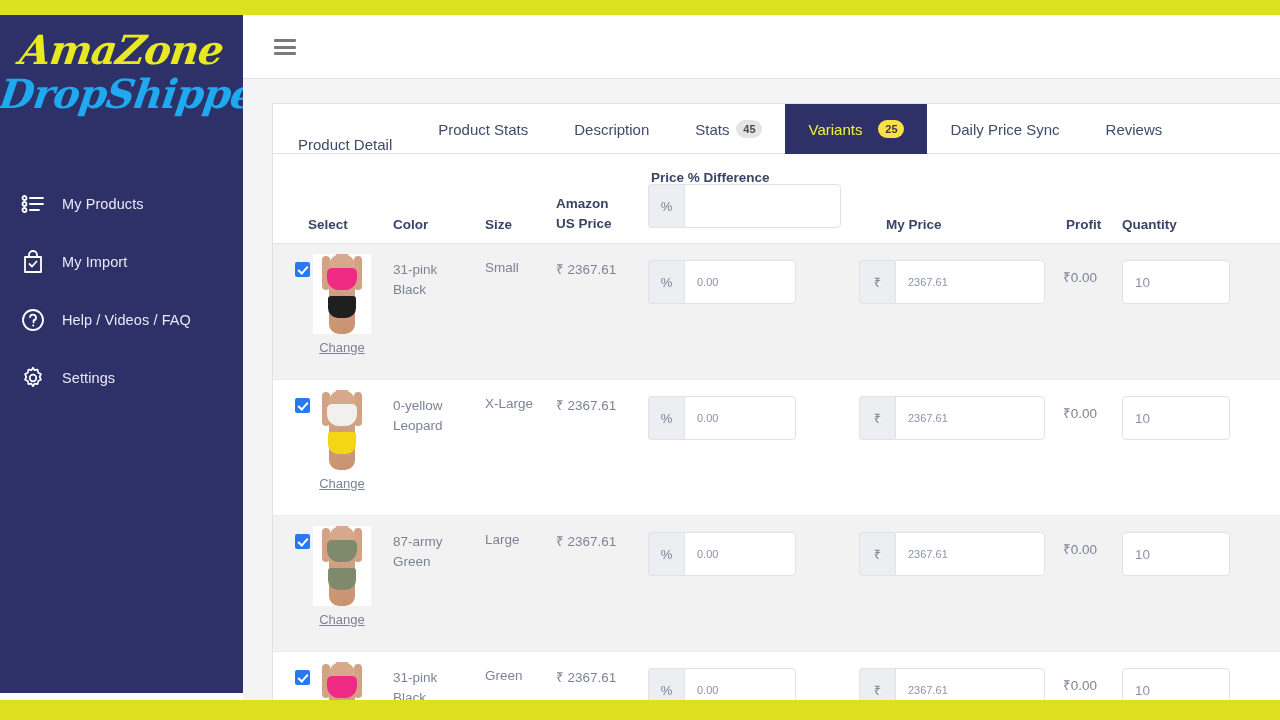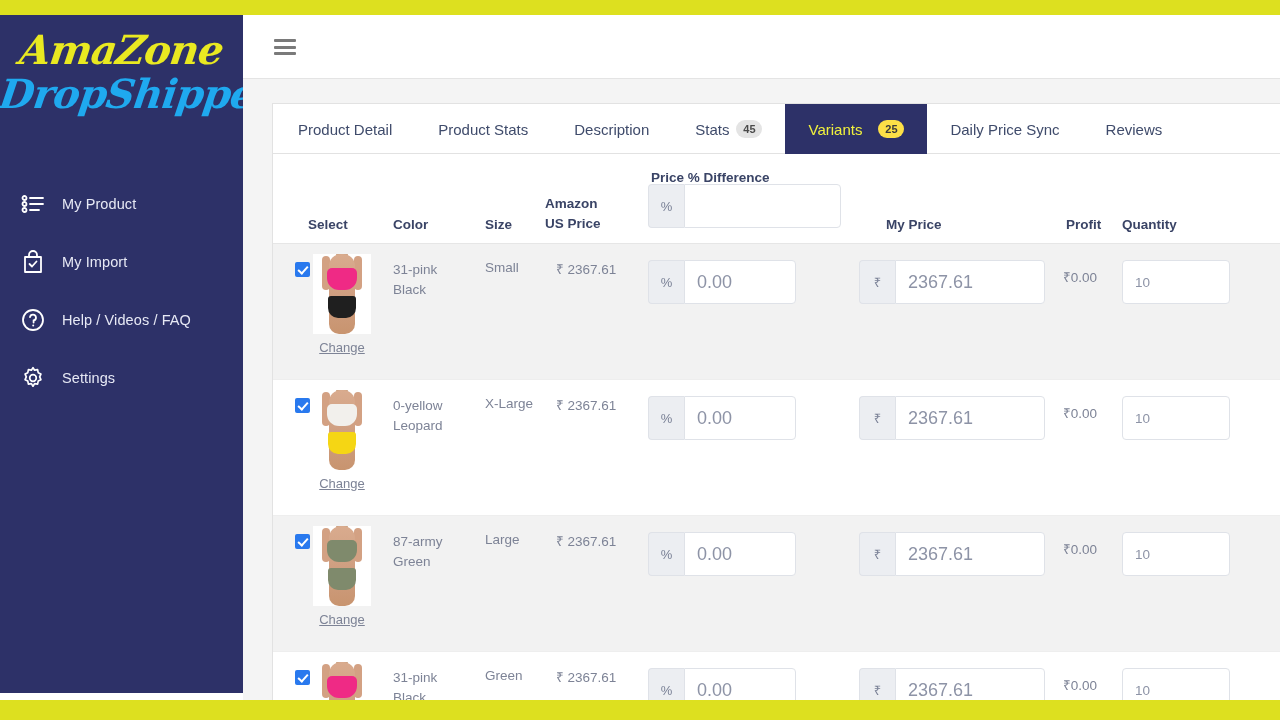--- a/index.html
+++ b/index.html
@@ -94,21 +94,21 @@
     background: #ffffff;
   }
   .tab {
     display: flex; align-items: center; gap: 7px;
     padding: 0 22px;
     font-size: 15px; color: #3f4b6b;
     cursor: pointer;
     border: 1px solid transparent;
     margin-bottom: -1px;
   }
-  .tab:first-child { padding-left: 24px; }
+  .tab:first-child { padding-left: 24px; align-items: flex-end; }
   .tab.active {
     background: #2d3168; color: #f1f13d; font-weight: 400;
     border-color: #2d3168;
     gap: 16px;
   }
   .badge {
     display: inline-flex; align-items: center; justify-content: center;
     min-width: 26px; height: 18px; padding: 0 6px;
     border-radius: 9px; background: #e4e4e4; color: #4a4a4a;
     font-size: 11px; font-weight: bold;
@@ -130,42 +130,42 @@
     border-bottom: 1px solid #e6e6e6;
   }
   .th {
     position: absolute;
     font-size: 13.5px; font-weight: bold; color: #3a4466;
     line-height: 1.5;
   }
   .th-select   { left: 35px;  top: 61px; }
   .th-color    { left: 120px; top: 61px; }
   .th-size     { left: 212px; top: 61px; }
-  .th-usprice  { left: 272px; top: 40px; width: 70px; }
+  .th-usprice  { left: 283px; top: 40px; width: 70px; }
   .th-pricediff{ left: 378px; top: 14px; }
   .th-myprice  { left: 613px; top: 61px; }
   .th-profit   { left: 793px; top: 61px; }
   .th-quantity { left: 849px; top: 61px; }
 
   .input-group {
     display: flex; align-items: stretch;
     height: 44px;
   }
   .ig-prefix {
     width: 36px; display: flex; align-items: center; justify-content: center;
     background: #eceef2; border: 1px solid #dfe2e8;
     border-right: none;
     border-radius: 4px 0 0 4px;
     color: #7a8196; font-size: 13px;
   }
   .ig-input {
     border: 1px solid #dfe2e8; border-radius: 0 4px 4px 0;
     background: #ffffff;
     font-family: "Liberation Sans", sans-serif;
-    font-size: 18px; color: #8d93a6;
+    font-size: 11px; color: #8d93a6;
     padding: 0 12px;
     outline: none;
   }
   .header-pricediff {
     position: absolute; left: 375px; top: 30px;
   }
   .header-pricediff .ig-input { width: 157px; }
 
   
   .row {
@@ -267,21 +267,21 @@
 
       <div class="nav-item">
         <span class="nav-icon">
           <svg width="26" height="26" viewBox="0 0 26 26" fill="none" stroke="#ffffff" stroke-width="1.8">
             <circle cx="4.5" cy="7" r="2"></circle>
               <circle cx="4.5" cy="13" r="2"></circle>
               <circle cx="4.5" cy="19" r="2"></circle>
             <path d="M10 7 H23 M10 13 H23 M10 19 H19" stroke-linecap="round"></path>
           </svg>
         </span>
-        <span class="nav-label">My Product</span>
+        <span class="nav-label">My Products</span>
       </div>
 
       <div class="nav-item">
         <span class="nav-icon">
           <svg width="26" height="26" viewBox="0 0 26 26" fill="none" stroke="#ffffff" stroke-width="1.8">
             <path d="M5 8 H21 V23 H5 Z" stroke-linejoin="round"></path>
             <path d="M9 8 V6 a4 4 0 0 1 8 0 V8" stroke-linecap="round"></path>
             <path d="M9.5 15 L12 17.5 L16.5 12.5" stroke-linecap="round" stroke-linejoin="round"></path>
           </svg>
         </span>

